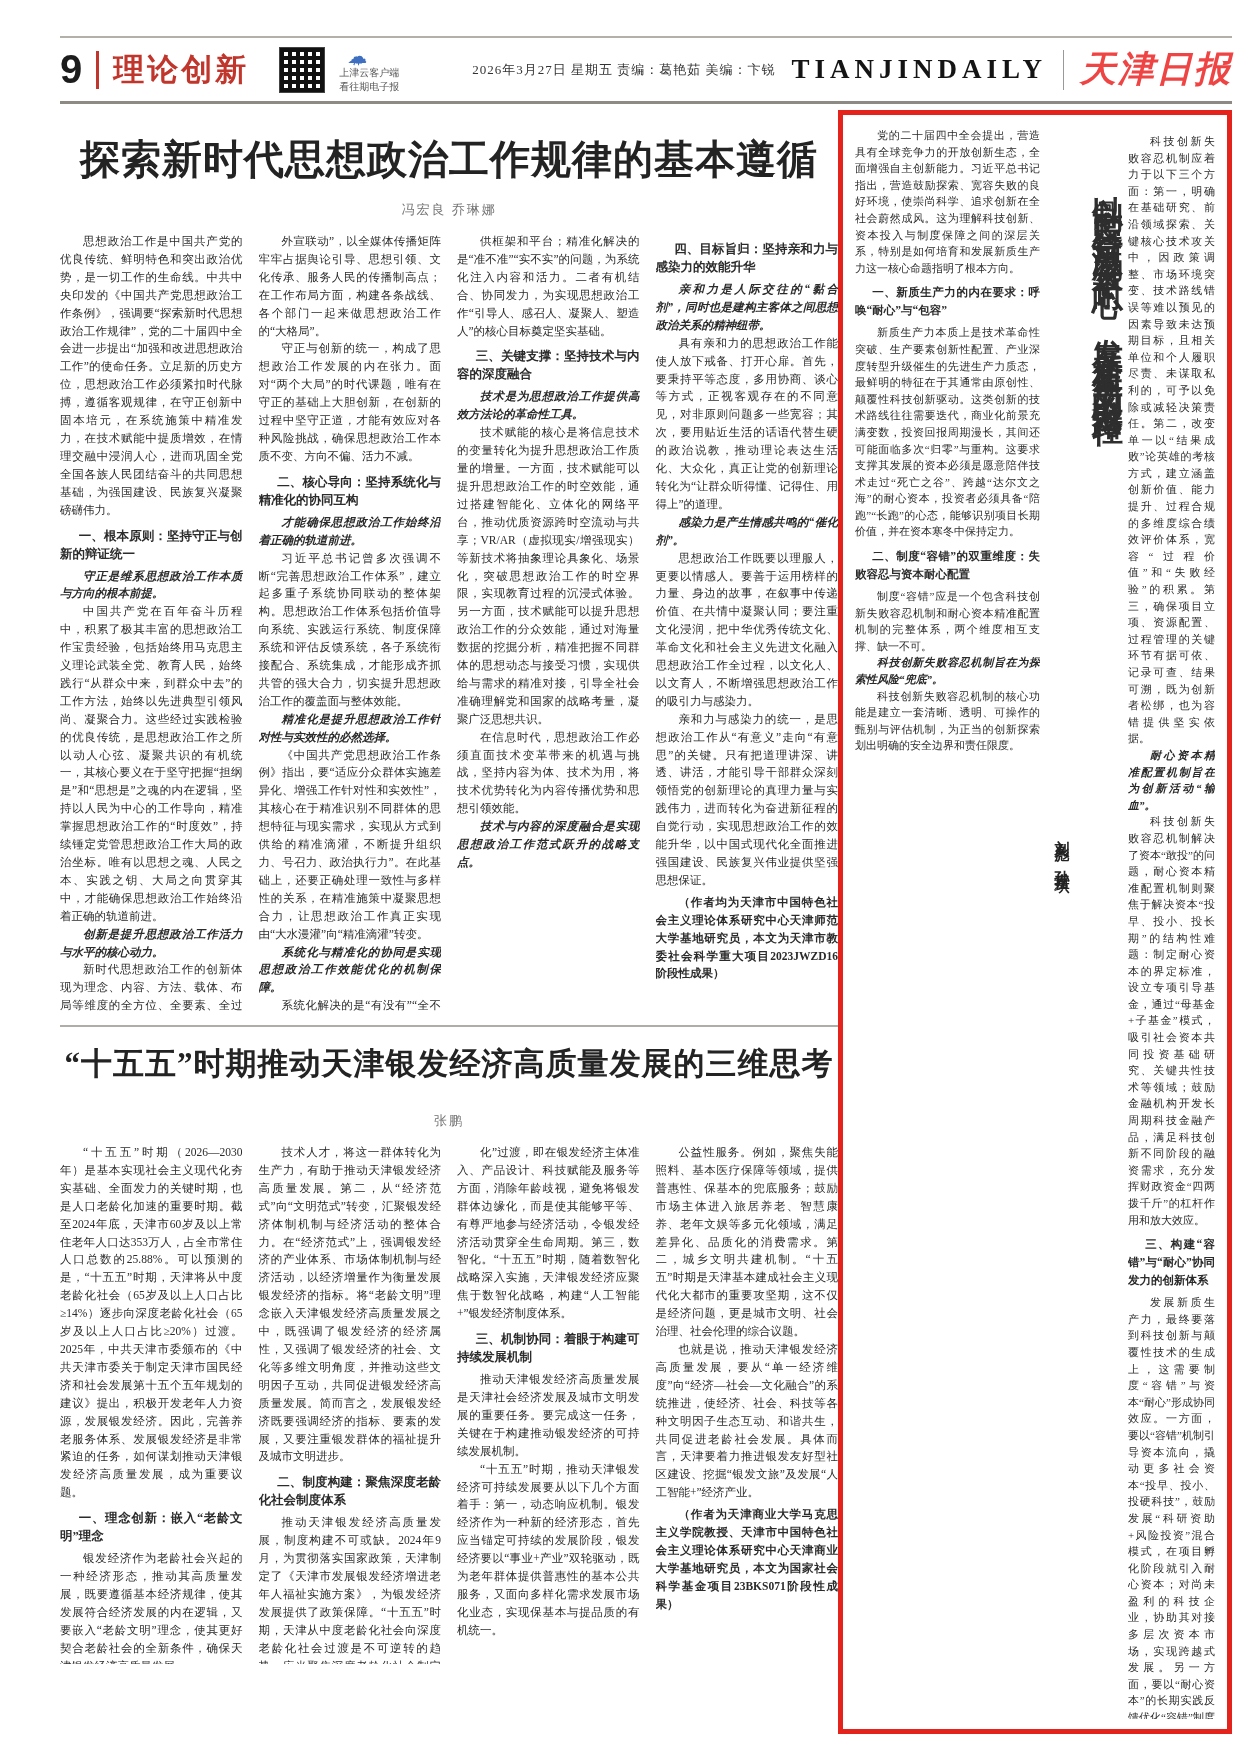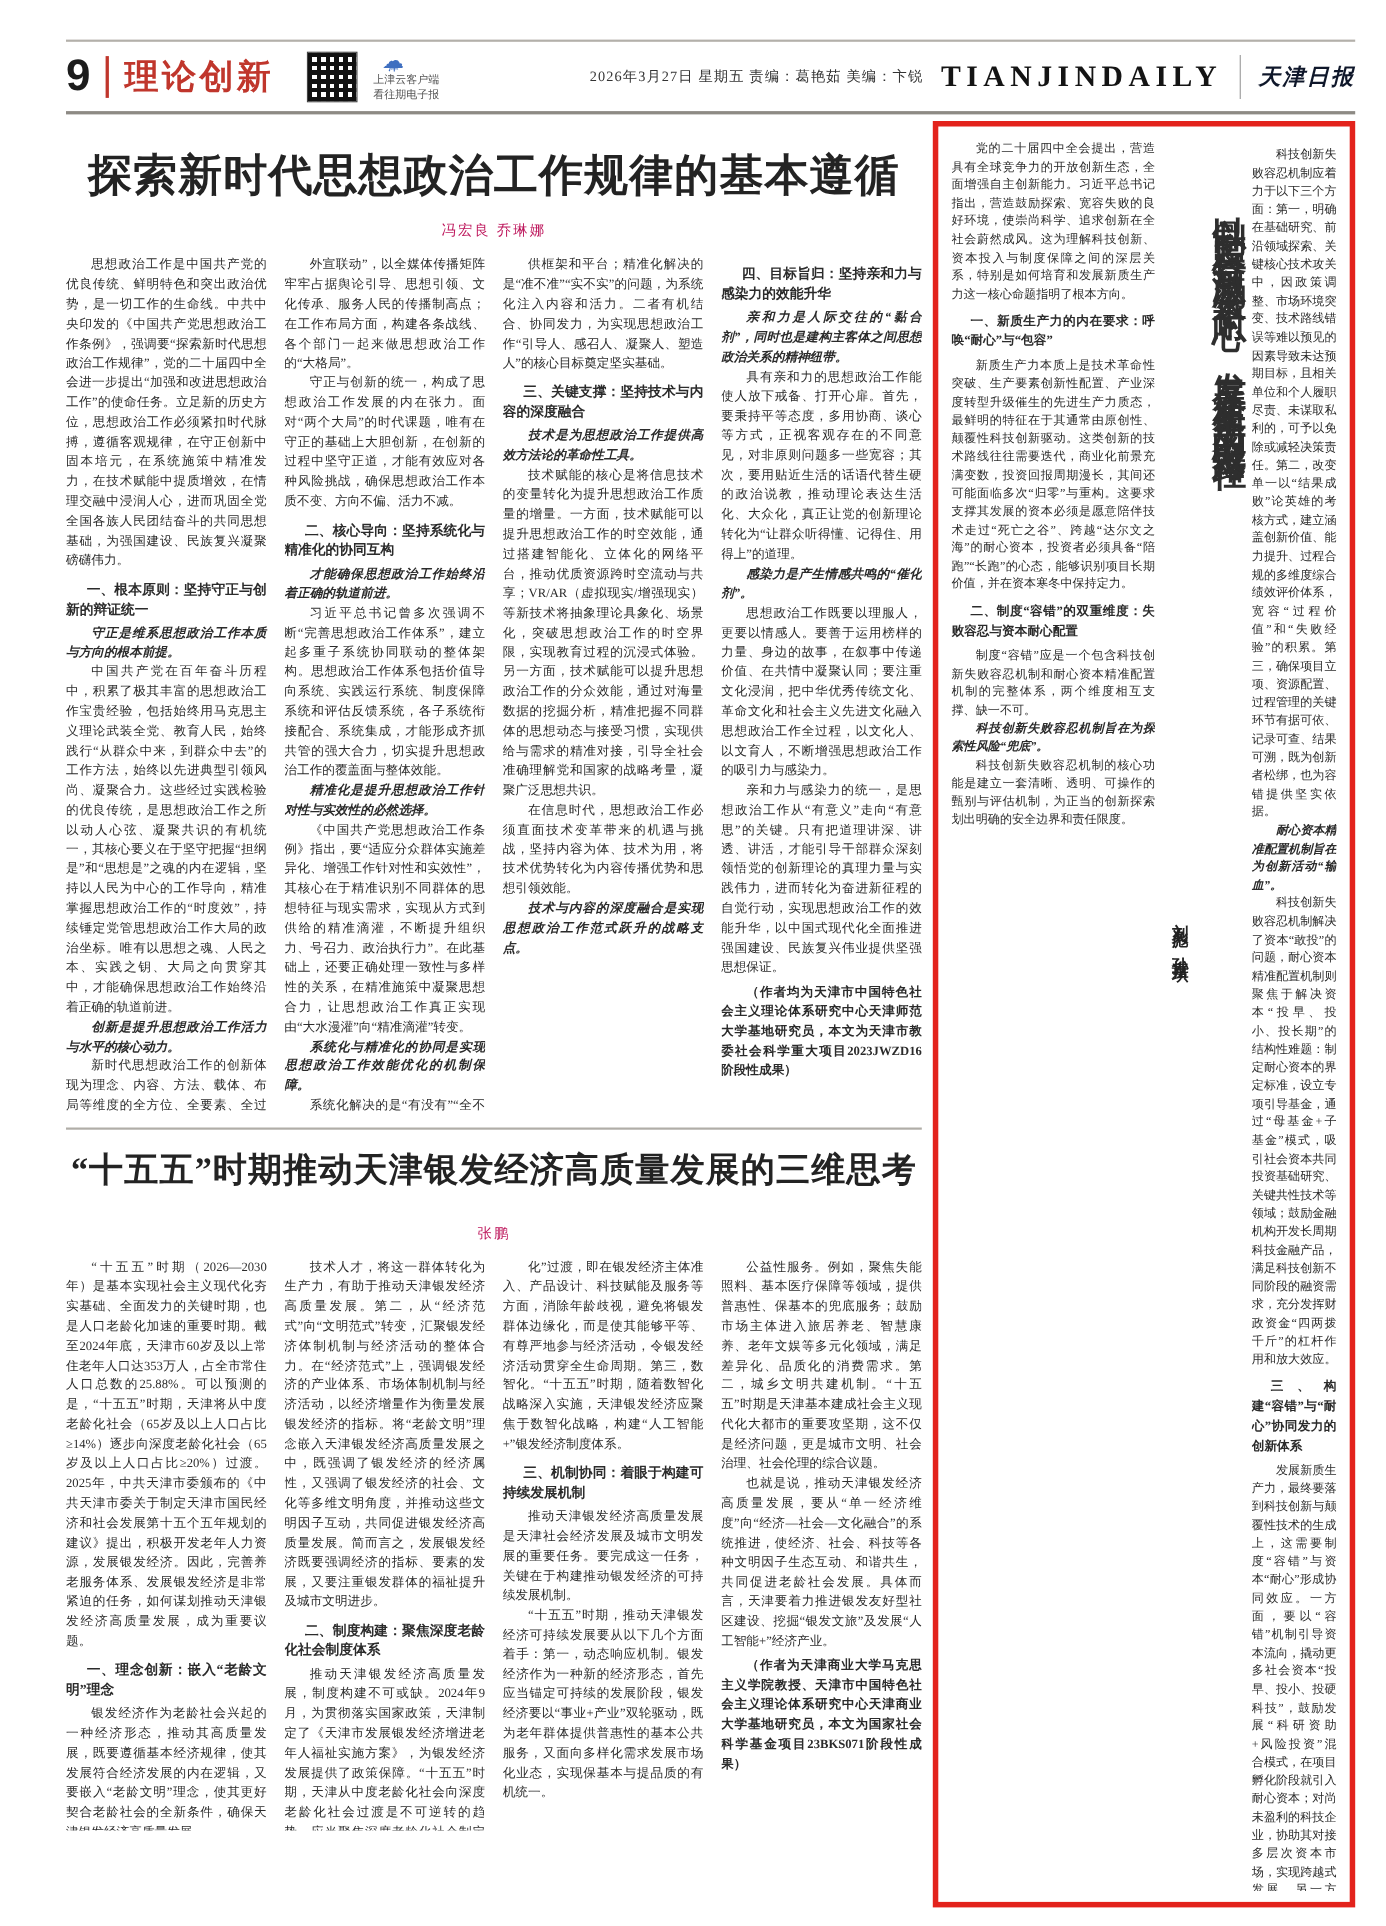--- a/index.html
+++ b/index.html
@@ -23,31 +23,31 @@
           repeating-linear-gradient(0deg,#111 0 4px,transparent 4px 8px),
           repeating-linear-gradient(90deg,#111 0 4px,#fff 4px 8px); }
   .qr-side { display:flex; flex-direction:column; align-items:flex-start; gap:1px; }
   .cloud { color:#3f6fc0; font-size:20px; line-height:18px; position:relative; margin-left:8px; }
   .cloud .cn { position:absolute; top:5px; left:6px; font-size:9px; color:#3f6fc0; font-weight:bold; }
   .qr-caption { font-size:10px; color:#555; line-height:13px; }
   .mh-right { margin-left:auto; display:flex; align-items:center; gap:16px; }
   .date-line { font-size:13px; color:#333; letter-spacing:1px; }
   .en-name { font-size:27px; font-weight:bold; letter-spacing:5px; color:#141414; }
   .vline { width:1px; height:40px; background:#999; }
-  .cn-name { font-size:20px; font-weight:bold; color:#0f172a; font-style:italic; letter-spacing:2px;text-align:center; }
-
-  
-  .content { display:flex; gap:10px; margin-top:6px; align-items:flex-start; }
+  .cn-name { font-size:36px; font-weight:bold; color:#ef4444; font-style:italic; letter-spacing:2px;text-align:center; }
+
+  
+  .content { display:flex; gap:0; margin-top:6px; align-items:flex-start; }
   .left-region { width:778px; }
 
   
   .a-title { text-align:center; font-weight:bold; color:#232323; }
   .a1 .a-title { font-size:40px; letter-spacing:1px; margin:22px 0 14px; }
   .a2 .a-title { font-size:31px; letter-spacing:1px; margin:16px 0 27px; }
-  .byline { text-align:center; font-size:13px; color:#be185d; margin-bottom:14px; letter-spacing:2px; }
+  .byline { text-align:center; font-size:13px; color:#737373; margin-bottom:14px; letter-spacing:2px; }
   .cols { display:flex; gap:16px; overflow:hidden; }
   .a1-cols { height:778px; }
   .a2-cols { height:520px; }
   .col { flex:1 1 0; font-size:11.5px; line-height:17.9px; text-align:justify; overflow:hidden; }
   .rule { border-top:2px solid #b0ada7; margin:14px 0 0; }
 
   .blk { margin:0; }
   .blk.p { text-indent:2em; }
   .blk.h { font-weight:bold; font-size:12.5px; line-height:18px; margin:7px 0 5px; text-indent:1.5em; }
   .blk.lead { font-style:italic; text-indent:2em; font-weight:600; }

